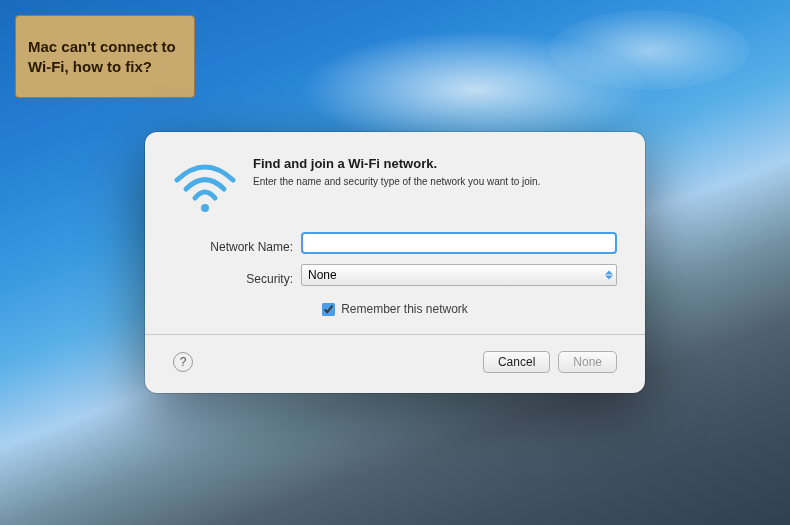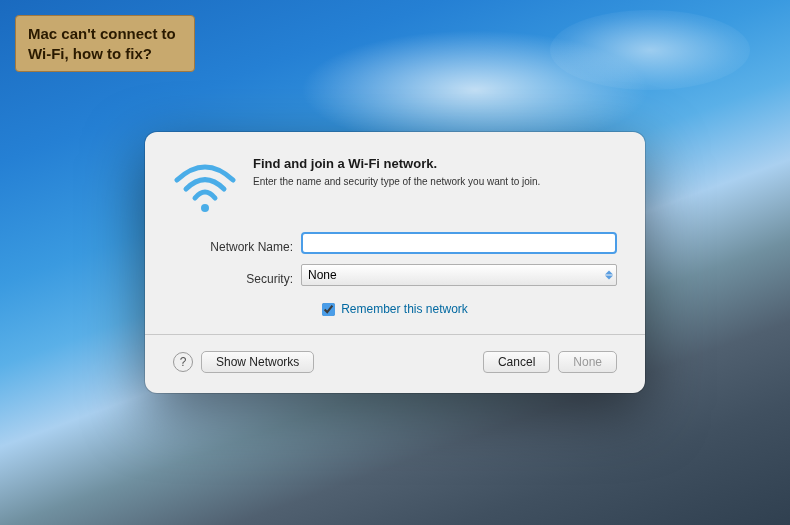--- a/index.html
+++ b/index.html
@@ -42,21 +42,21 @@
       border-radius: 50%;
     }
 
     
     #tooltip {
       position: absolute;
       top: 15px; left: 15px;
       background: #c8a96e;
       border: 1px solid #a07840;
       border-radius: 4px;
-      padding: 8px 12px;
+      padding: 21px 12px;
       font-size: 15px;
       font-weight: 600;
       color: #2a1a00;
       line-height: 1.3;
       max-width: 180px;
       z-index: 10;
     }
 
     
     #dialog-backdrop {
@@ -193,21 +193,21 @@
     }
 
     #remember-checkbox {
       width: 13px;
       height: 13px;
       accent-color: #4a9de8;
     }
 
     #remember-label {
       font-size: 12px;
-      color: #0369a1;
+      color: #404040;
     }
 
     
     #button-row {
       display: flex;
       align-items: center;
       gap: 8px;
     }
 
     #help-button {
@@ -322,20 +322,19 @@
 
     <div id="checkbox-row">
       <input type="checkbox" id="remember-checkbox" checked="" style="">
       <label id="remember-label" for="remember-checkbox">Remember this network</label>
     </div>
 
     <div id="dialog-divider"></div>
 
     <div id="button-row">
       <button id="help-button">?</button>
-      <button id="show-networks-button">Show Networks</button>
       <div class="spacer"></div>
       <button id="cancel-button">Cancel</button>
       <button id="join-button">None</button>
     </div>
 
   </div>
 </div>
 
 </body></html>

